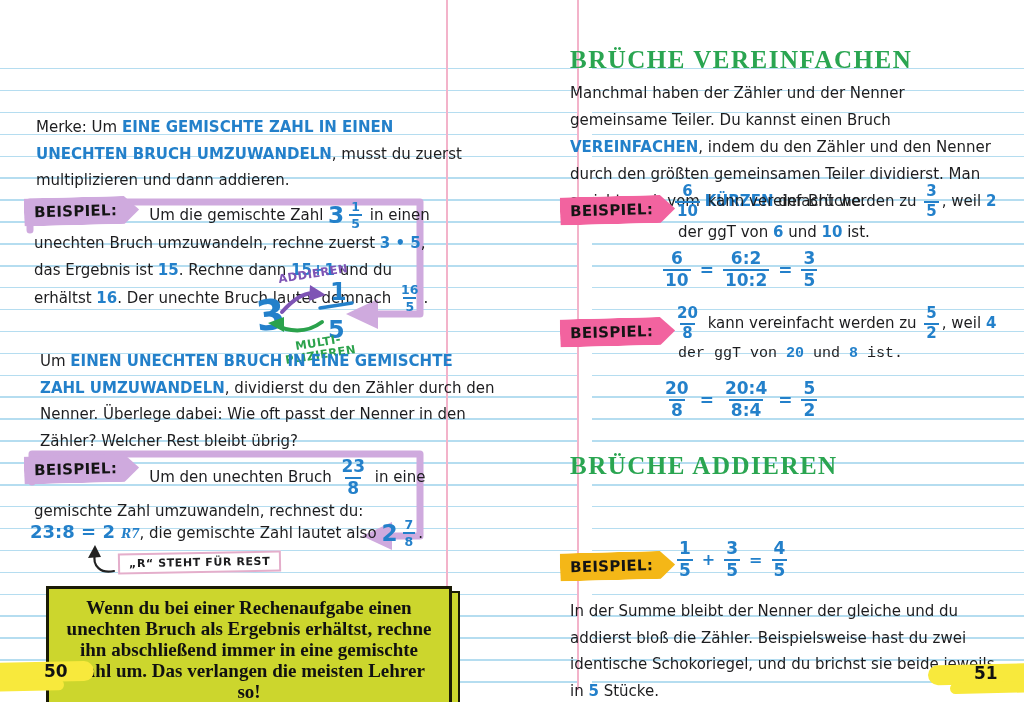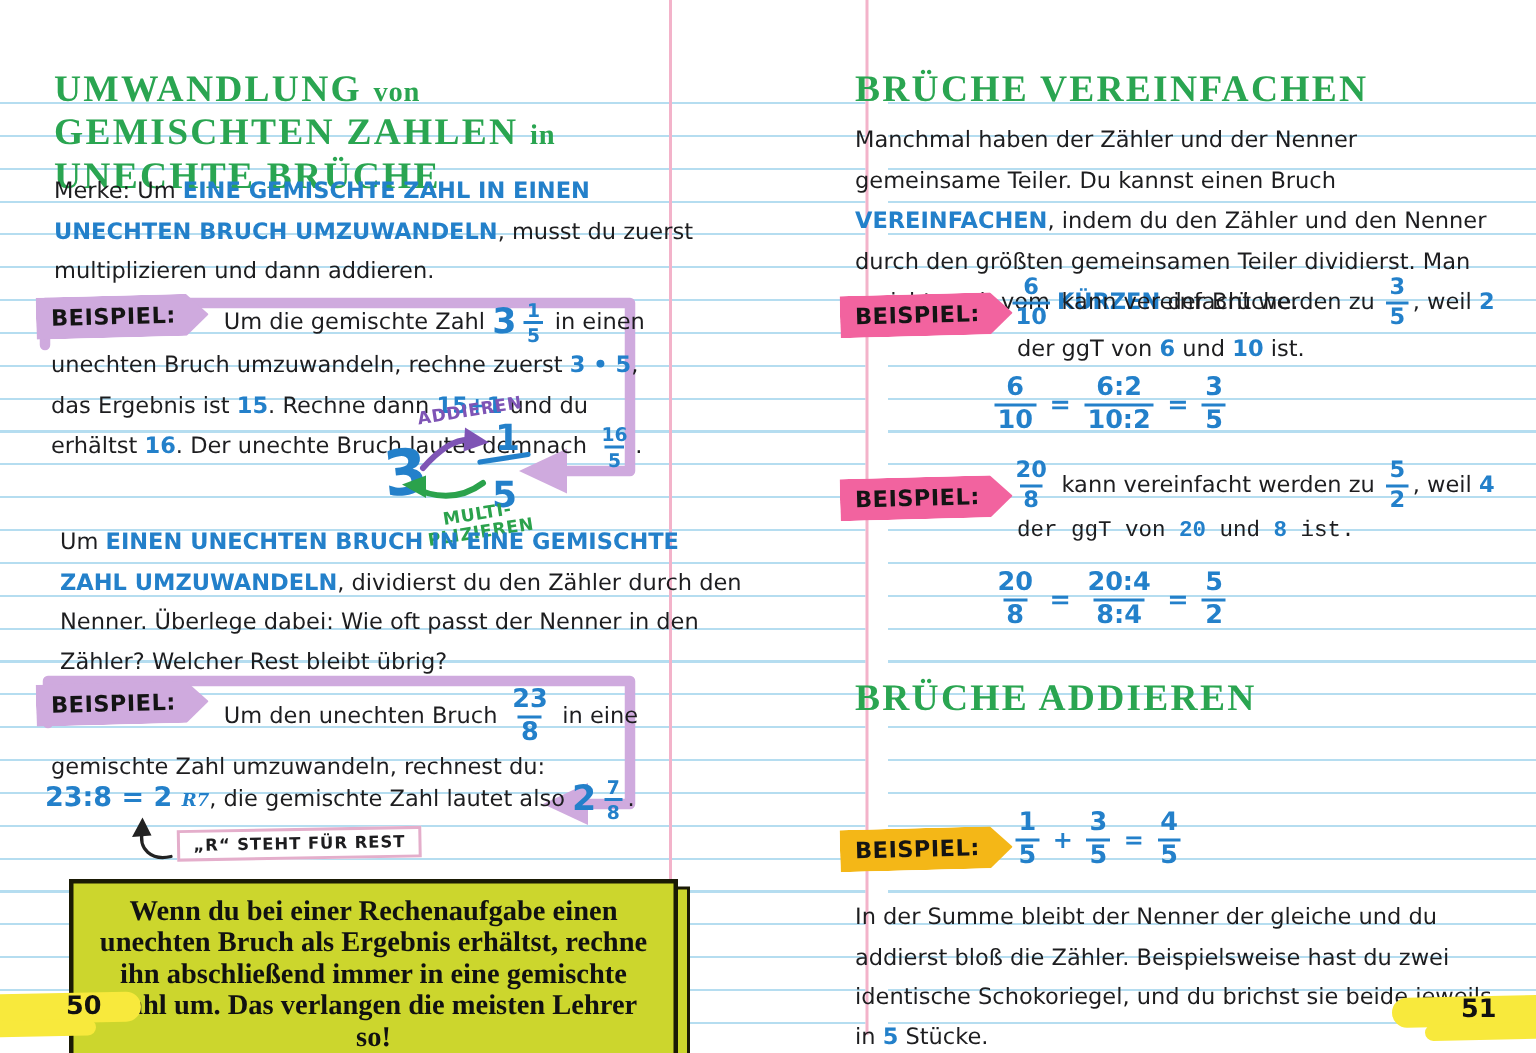--- a/index.html
+++ b/index.html
@@ -55,27 +55,20 @@
 <body>
 
 <div class="spread">
   <div class="rules l"></div>
   <div class="rules r"></div>
   <div class="vline" style="left:446px;"></div>
   <div class="vline" style="left:577px;"></div>
 
   <div class="page left">
 
-    <div class="h1" style="left:36px;top:46px;">
-      <span>UMWANDLUNG</span>
-      <span class="sm">von</span><br>
-      <span>GEMISCHTEN ZAHLEN</span>
-      <span class="sm">in</span><br>
-      <span>UNECHTE BRÜCHE</span>
-    </div>
 
     <p class="para" style="left:36px;top:114px;width:452px;margin:0;"><span>Merke: Um </span><span class="kw">EINE GEMISCHTE ZAHL IN EINEN UNECHTEN BRUCH UMZUWANDELN</span><span>, musst du zuerst multiplizieren und dann addieren.</span></p>
 
     <svg style="left:14px;top:186px;" width="424" height="176" viewBox="0 0 424 176">
       <path d="M 16 44 L 16 16 L 406 16 L 406 128 L 362 128" fill="none" stroke="#cfaade" stroke-width="7" stroke-linejoin="round" stroke-linecap="round"></path>
       <polygon points="364,113 364,143 332,128" fill="#cfaade"></polygon>
     </svg>
 
     <div class="ex" style="left:34px;top:200px;width:402px;">
       <span class="banner lavb">

